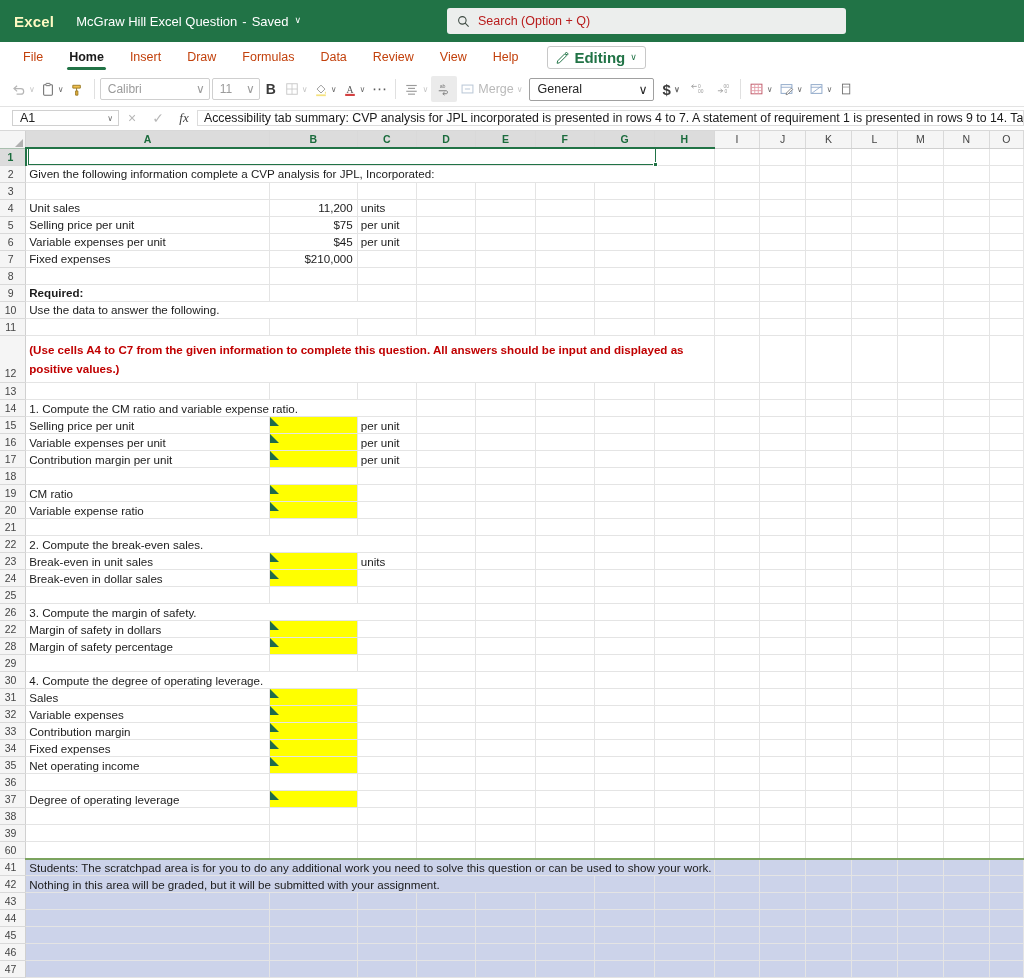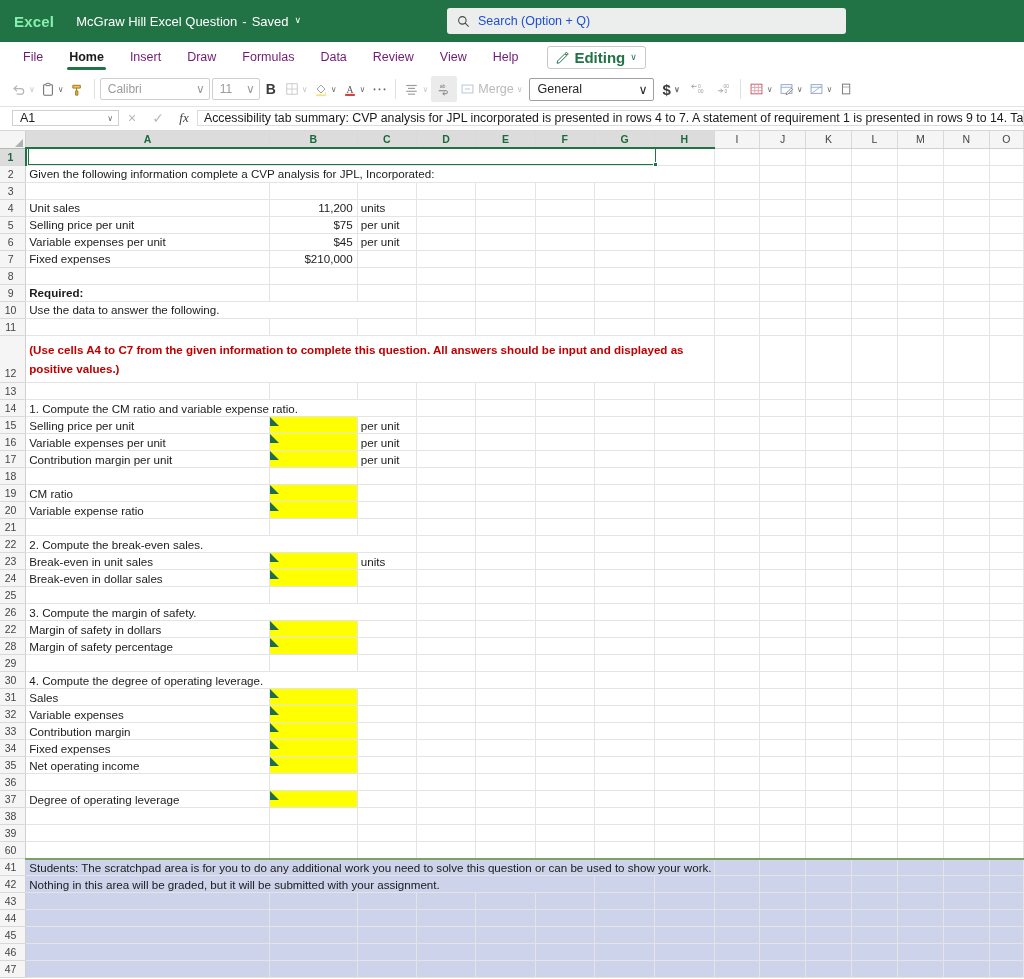--- a/index.html
+++ b/index.html
@@ -15,21 +15,21 @@
   
   .titlebar {
     height: 42px;
     background: #217346;
     display: flex;
     align-items: center;
     padding: 0 14px;
     position: relative;
   }
   .app-logo {
-    color: #86efac;
+    color: #fef9c3;
     font-size: 15px;
     font-weight: bold;
     letter-spacing: .2px;
     margin-right: 22px;
   }
   .doc-title {
     color: #ffffff;
     font-size: 13px;
     white-space: nowrap;
   }
@@ -49,35 +49,35 @@
     width: 399px;
     height: 26px;
     background: #eceeed;
     border-radius: 3px;
     display: flex;
     align-items: center;
     padding-left: 10px;
     gap: 8px;
   }
   .searchbox .mag { width: 13px; height: 13px; flex: none; }
-  .search-ph { font-size: 12.5px; color: #1d4ed8; }
+  .search-ph { font-size: 12.5px; color: #b91c1c; }
 
   
   .ribbon-tabs {
     height: 30px;
     background: #ffffff;
     display: flex;
     align-items: center;
     padding-left: 10px;
     gap: 0px;
     border-bottom: none;
   }
   .rtab {
     font-size: 12.5px;
-    color: #701a75;
+    color: #c2410c;
     padding: 4px 13px 5px 13px;
     position: relative;
     white-space: nowrap;
   }
   .rtab.active { font-weight: bold; color: #1a1a1a; }
   .rtab.active::after {
     content: "";
     position: absolute;
     left: 11px; right: 11px; bottom: -1px;
     height: 2.5px;

